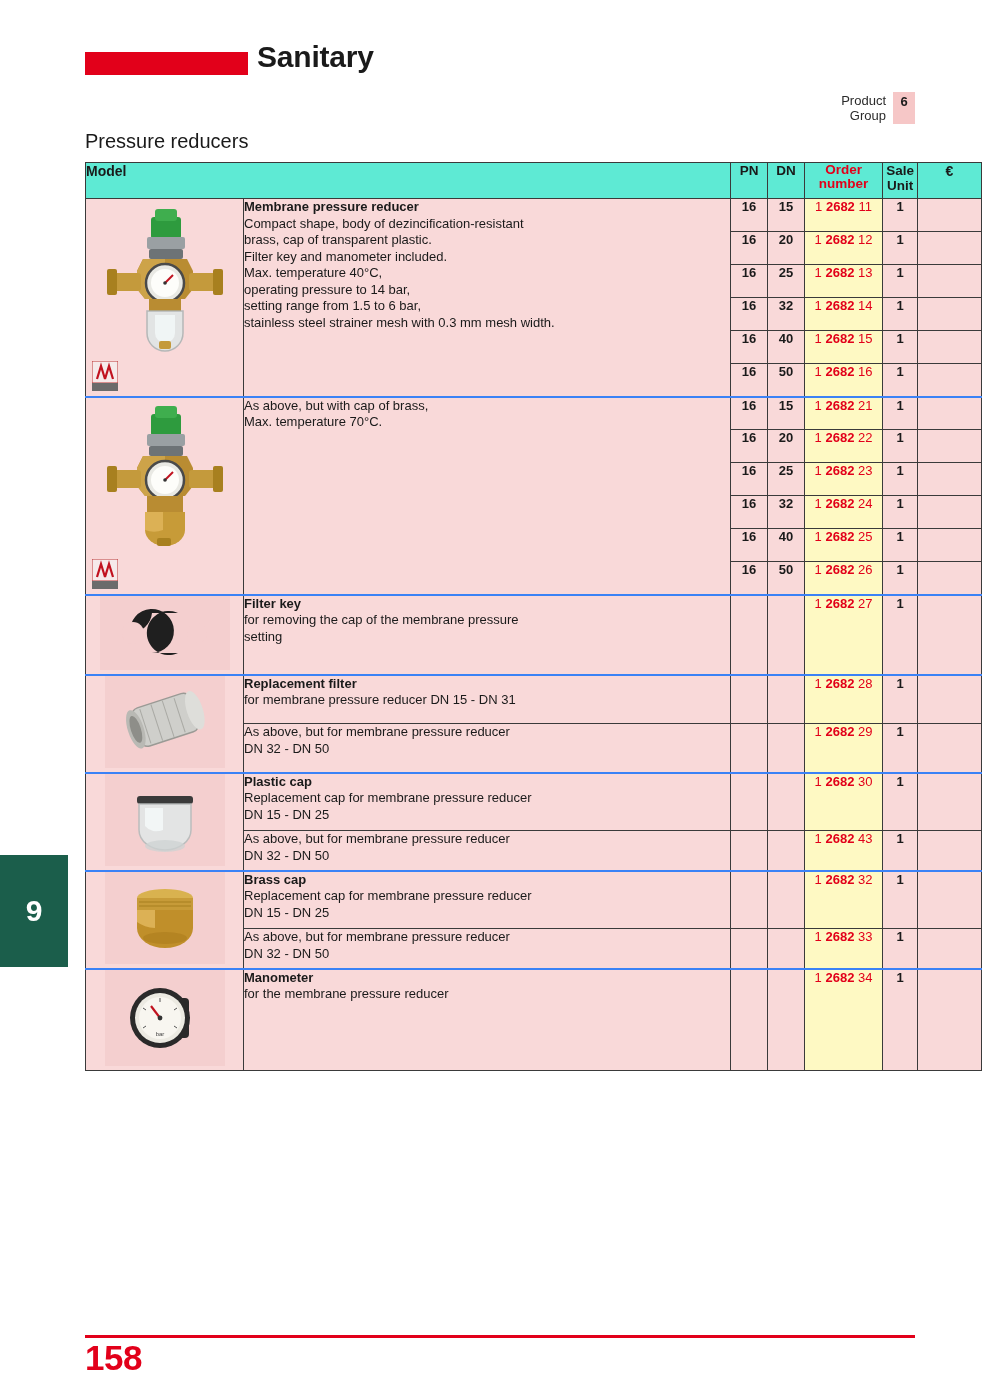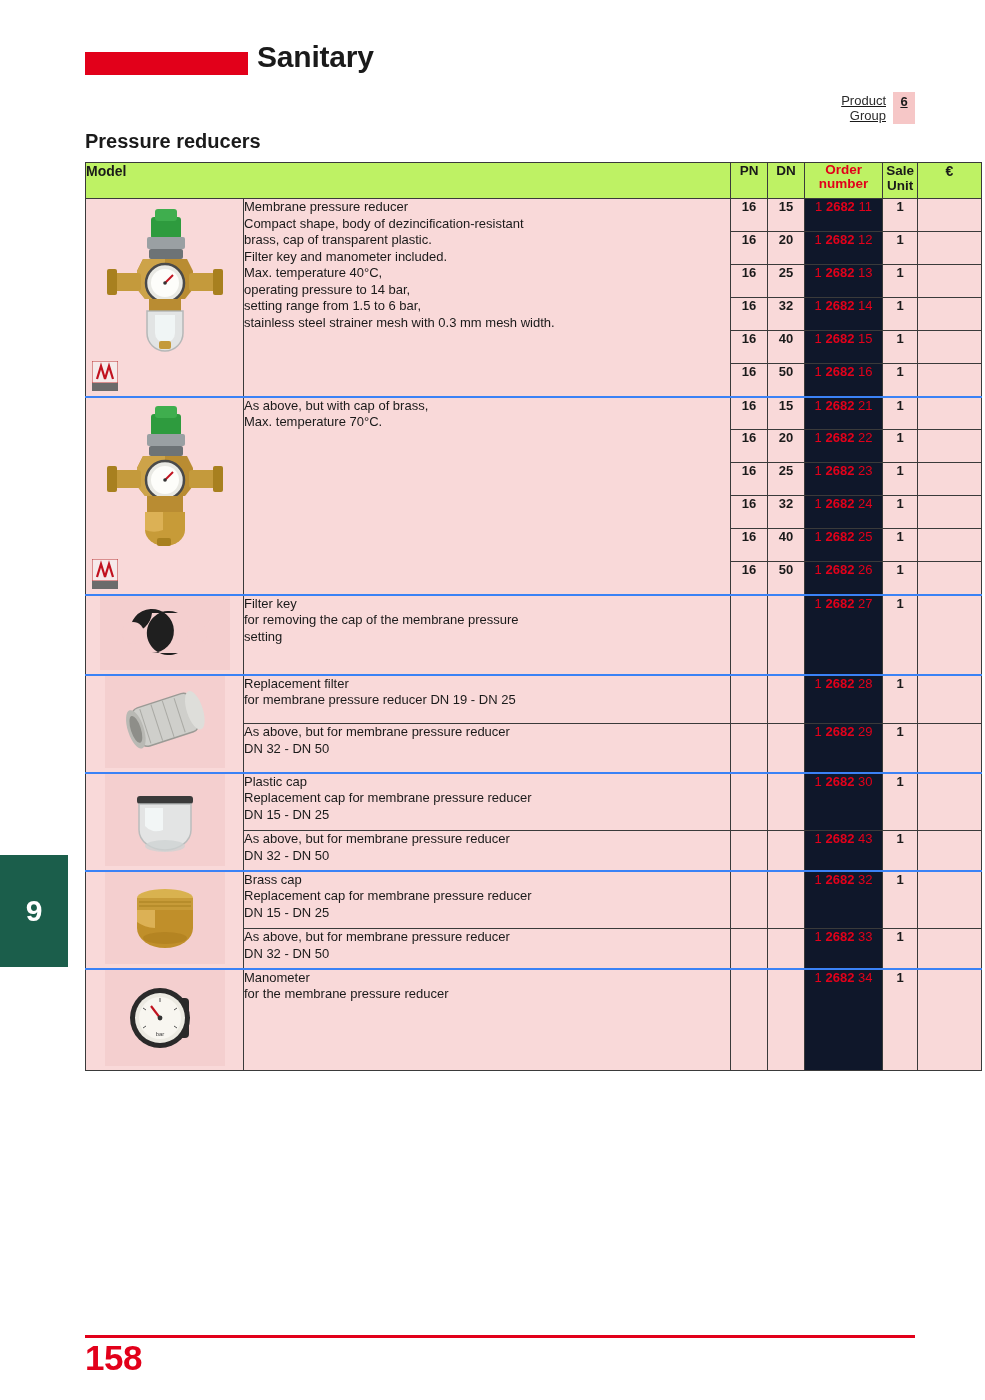--- a/index.html
+++ b/index.html
@@ -40,21 +40,20 @@
     color: #1a1a1a;
   }
 
   
   .product-group {
     position: absolute;
     top: 92px;
     right: 70px;
     display: flex;
     align-items: flex-start;
-    text-decoration: underline;
   }
   .pg-label {
     font-size: 13px;
     line-height: 15px;
     color: #2b2b2b;
     text-align: right;
     padding-right: 7px;
     padding-top: 1px;
   }
   .pg-box {
@@ -69,21 +68,21 @@
     justify-content: center;
     padding-top: 2px;
   }
 
   
   .section-title {
     position: absolute;
     top: 130px;
     left: 85px;
     font-size: 20px;
-    font-weight: bold;
+    font-weight: normal;
     color: #1a1a1a;
   }
 
   
   .table-wrap {
     position: absolute;
     top: 162px;
     left: 85px;
     width: 830px;
   }
@@ -101,21 +100,21 @@
   col.c-img   { width: 158px; }
   col.c-desc  { width: 487px; }
   col.c-pn    { width: 37px; }
   col.c-dn    { width: 37px; }
   col.c-order { width: 78px; }
   col.c-unit  { width: 35px; }
   col.c-eur   { width: 64px; }
 
   
   thead th {
-    background: #bef264;
+    background: #5eead4;
     font-size: 13.5px;
     font-weight: bold;
     text-align: center;
     padding: 6px 2px;
     height: 36px;
     vertical-align: middle;
   }
   th.model-head {
     text-align: left;
     padding-left: 10px;
@@ -132,33 +131,33 @@
     position: relative;
   }
   td.desc-cell {
     background: #f9d9d9;
     padding: 9px 10px 9px 12px;
     font-size: 13px;
     line-height: 16.5px;
     color: #1a1a1a;
   }
   td.desc-cell .d-title {
-    font-weight: normal;
+    font-weight: bold;
     display: block;
   }
   td.num-cell {
     background: #f9d9d9;
     text-align: center;
     vertical-align: middle;
     font-size: 13px;
     font-weight: bold;
     height: 33px;
   }
   td.order-cell {
-    background: #0f172a;
+    background: #fef9c3;
     text-align: center;
     vertical-align: middle;
     font-size: 13px;
     color: #e2001a;
     white-space: nowrap;
   }
   td.order-cell .ord-mid {
     font-weight: bold;
   }
   td.unit-cell {
@@ -534,21 +533,21 @@
                 <line x1="52" y1="25" x2="52" y2="63"></line>
                 <line x1="64" y1="25" x2="64" y2="63"></line>
                 <line x1="76" y1="26" x2="76" y2="62"></line>
               </g>
             </g>
           </svg>
         </span>
       </td>
       <td class="desc-cell">
         <span class="d-title">Replacement filter</span>
-        <span>for membrane pressure reducer DN 19 - DN 25</span>
+        <span>for membrane pressure reducer DN 15 - DN 31</span>
       </td>
       <td class="num-cell"></td>
       <td class="num-cell"></td>
       <td class="order-cell">
         <span>1</span>
         <span class="ord-mid">2682</span>
         <span>28</span>
       </td>
       <td class="unit-cell">1</td>
       <td class="eur-cell"></td>

